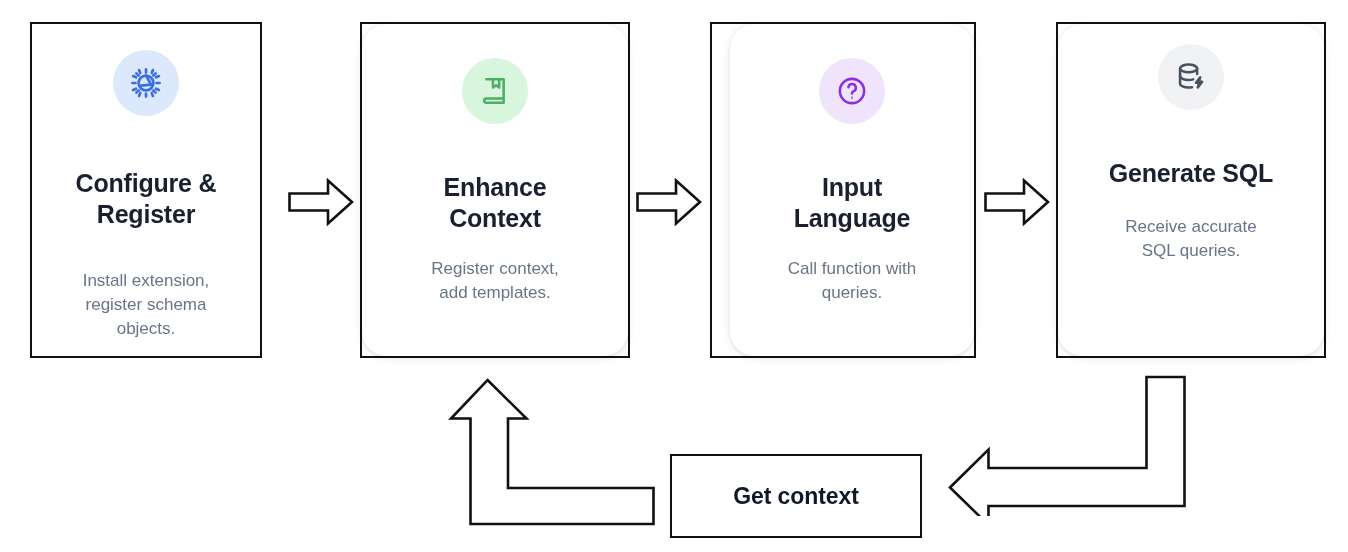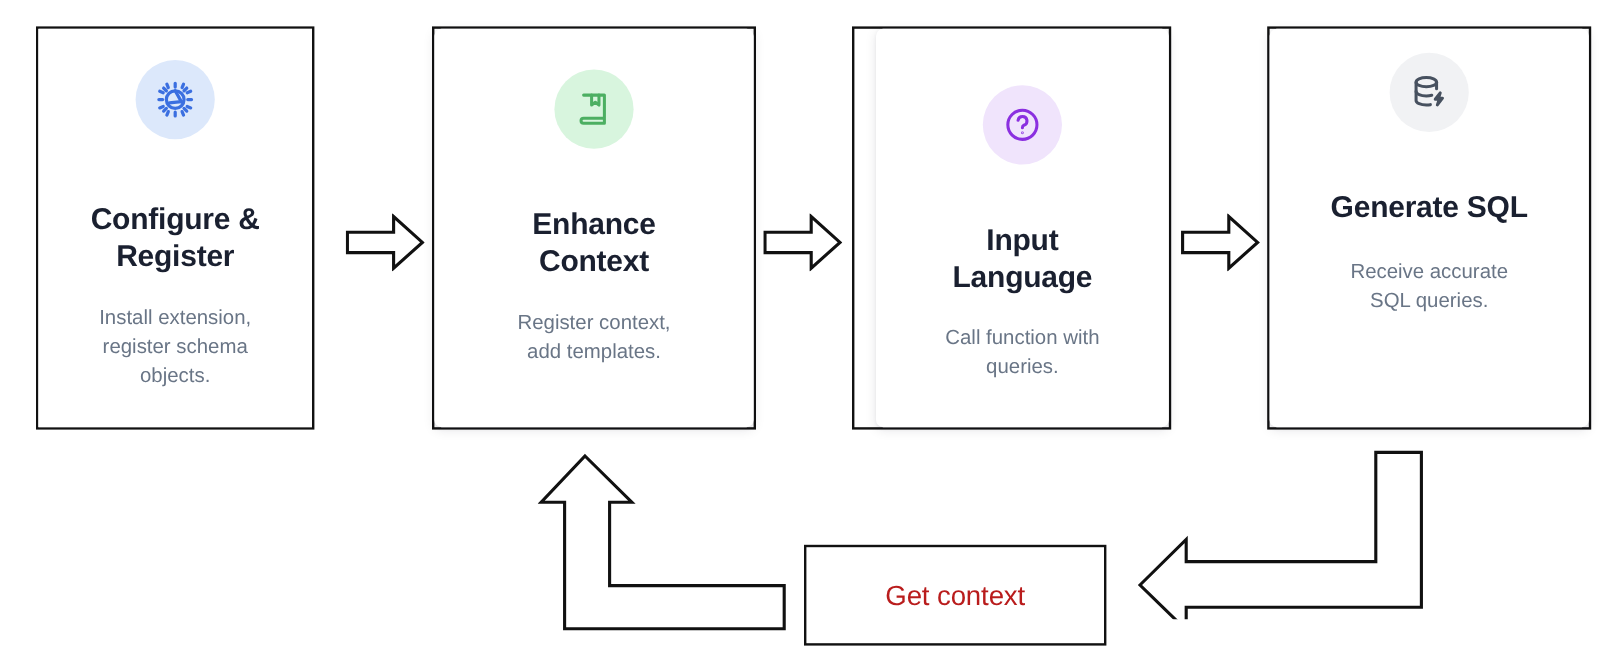--- a/index.html
+++ b/index.html
@@ -30,21 +30,21 @@
   .card-inner {
     position: absolute;
     inset: 0;
     box-sizing: border-box;
     display: flex;
     flex-direction: column;
     align-items: center;
     background: #ffffff;
   }
   .card-inner.rounded {
-    border-radius: 6px;
+    border-radius: 25px;
     box-shadow: 0 2px 10px rgba(16,24,40,0.10), 0 1px 3px rgba(16,24,40,0.06);
   }
 
   .icon-bubble {
     width: 66px;
     height: 66px;
     border-radius: 50%;
     display: flex;
     align-items: center;
     justify-content: center;
@@ -86,22 +86,22 @@
     position: absolute;
     box-sizing: border-box;
     border: 2.5px solid #111111;
     background: #ffffff;
     display: flex;
     align-items: center;
     justify-content: center;
   }
   .ctx-label {
     font-size: 23px;
-    font-weight: normal;
-    color: #b91c1c;
+    font-weight: bold;
+    color: #0f172a;
     letter-spacing: -0.1px;
   }
 </style>
 </head>
 <body>
 
 <div id="stage">
 
   <div class="step-card" style="left:30px; top:22px; width:232px; height:336px;">
     <div class="card-inner" style="padding-top:26px;">
@@ -114,21 +114,21 @@
                    M5.2 5.2 l1.6 1.6 M17.2 17.2 l1.6 1.6
                    M18.8 5.2 l-1.6 1.6 M6.8 17.2 l-1.6 1.6
                    M7.1 2.9 l0.85 2.05 M16.05 19.05 l0.85 2.05
                    M2.9 16.9 l2.05 -0.85 M19.05 7.95 l2.05 -0.85
                    M2.9 7.1 l2.05 0.85 M19.05 16.05 l2.05 0.85
                    M7.1 21.1 l0.85 -2.05 M16.05 4.95 l0.85 -2.05"></path>
         </svg>
       </div>
       <div class="card-title" style="margin-top:52px;">Configure &amp;
 Register</div>
-      <div class="card-desc" style="margin-top:22px;">Install extension,
+      <div class="card-desc" style="margin-top:38px;">Install extension,
 register schema
 objects.</div>
     </div>
   </div>
 
   <div class="flow-arrow" style="left:288px; top:178px;">
     <svg width="66" height="48" viewBox="0 0 66 48">
       <path d="M1.5 15.5 H40 V2.5 L64 24 L40 45.5 V32.5 H1.5 Z" fill="#ffffff" stroke="#111111" stroke-width="2.6" stroke-linejoin="miter"></path>
     </svg>
   </div>
@@ -148,21 +148,21 @@
     </div>
   </div>
 
   <div class="flow-arrow" style="left:636px; top:178px;">
     <svg width="66" height="48" viewBox="0 0 66 48">
       <path d="M1.5 15.5 H40 V2.5 L64 24 L40 45.5 V32.5 H1.5 Z" fill="#ffffff" stroke="#111111" stroke-width="2.6" stroke-linejoin="miter"></path>
     </svg>
   </div>
 
   <div class="step-card" style="left:710px; top:22px; width:266px; height:336px;">
-    <div class="card-inner rounded" style="padding-top:47px;margin-left:18px;">
+    <div class="card-inner rounded" style="padding-top:34px;margin-left:18px;">
       <div class="icon-bubble" style="background:#f0e4fc;">
         <svg width="32" height="32" viewBox="0 0 24 24" fill="none" stroke="#8b2fe0" stroke-width="1.9" stroke-linecap="round" stroke-linejoin="round">
           <circle cx="12" cy="12" r="9.1"></circle>
           <path d="M9.3 9.2 a2.8 2.8 0 1 1 3.6 3.1 c-0.75 0.3 -0.9 0.9 -0.9 1.6"></path>
           <circle cx="12" cy="17" r="0.22" fill="#8b2fe0" stroke-width="1.3"></circle>
         </svg>
       </div>
       <div class="card-title" style="margin-top:48px;">Input
 Language</div>
       <div class="card-desc" style="margin-top:22px;">Call function with

